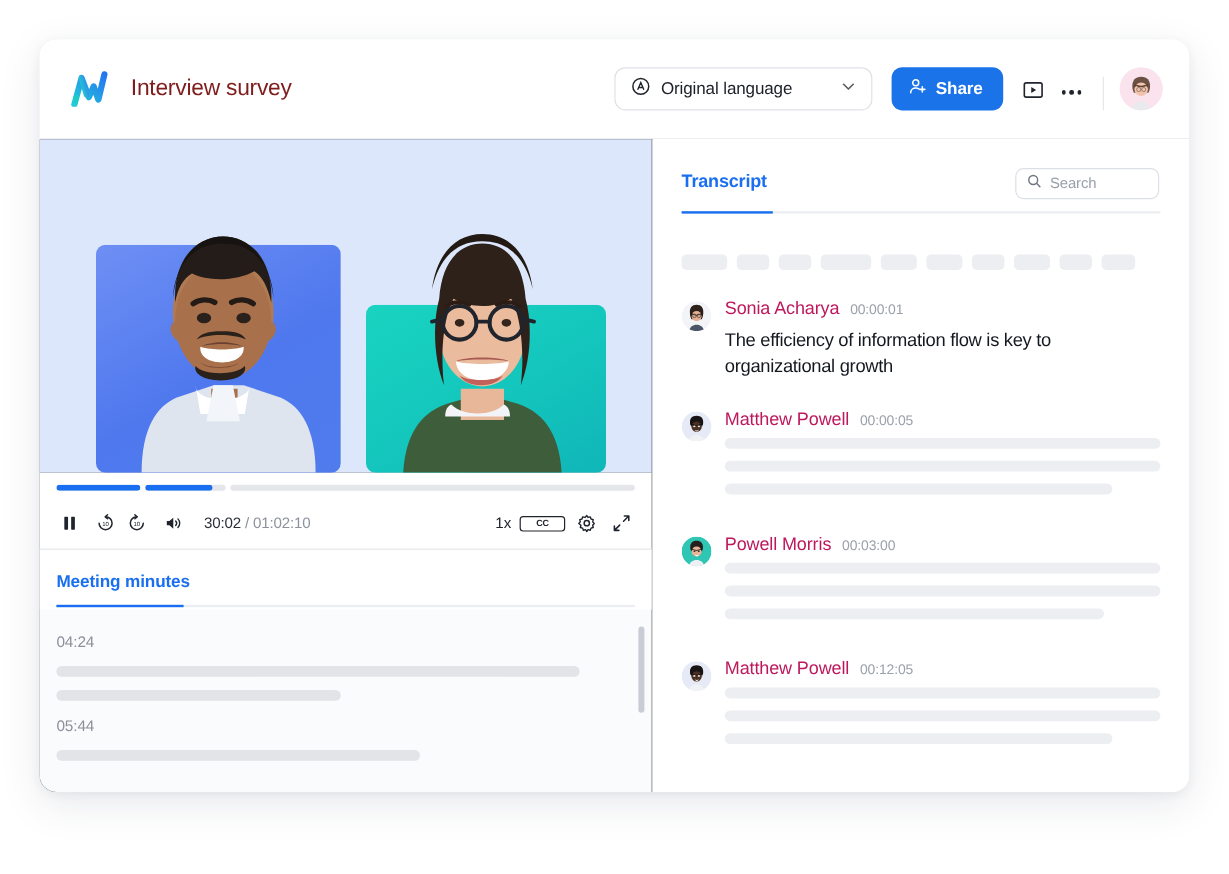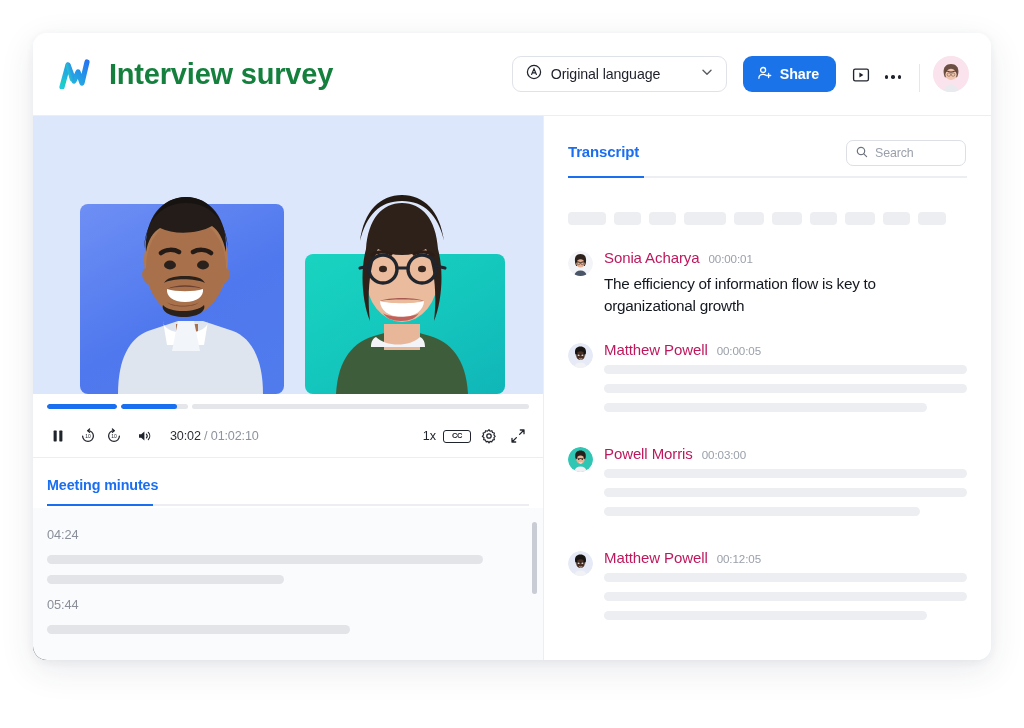--- a/index.html
+++ b/index.html
@@ -30,23 +30,23 @@
     flex: 0 0 83px;
     display: flex;
     align-items: center;
     padding: 0 22px 0 25px;
     border-bottom: 1px solid #eceef2;
     background: #fff;
   }
   .brand { display: flex; align-items: center; gap: 15px; }
   .logo-mark { width: 36px; height: 30px; display:block; }
   .app-title {
-    font-size: 29px;
-    font-weight: 700;
-    color: #15803d;
+    font-size: 19px;
+    font-weight: 400;
+    color: #7f1d1d;
     letter-spacing: -.2px;
   }
   .header-right {
     margin-left: auto;
     display: flex;
     align-items: flex-end;
     gap: 0;
   }
 
   .lang-select {
@@ -157,21 +157,21 @@
     margin-left: 11px;
     font-size: 12.6px;
     color: #2a2e36;
     letter-spacing: -.15px;
     white-space: nowrap;
   }
   .time .total { color: #8d929c; }
   .ctrl-right { margin-left: auto; display: flex; align-items: center; gap: 7px; }
   .speed { font-size: 12.6px; color: #20242c; cursor: pointer; }
   .cc-box {
-    width: 28px; height: 13px; border: 1.4px solid #20242c; border-radius: 3px;
+    width: 38px; height: 13px; border: 1.4px solid #20242c; border-radius: 3px;
     display: flex; align-items: center; justify-content: center;
     font-size: 7.5px; font-weight: 700; color: #20242c; letter-spacing: -.3px;
     cursor: pointer; line-height: 1;
   }
 
   
   .minutes { flex: 1; display: flex; flex-direction: column; min-height: 0; background: #fafbfc; }
   .tabs-row { padding: 18px 14px 2px 14px; background: #fff; }
   .tab {
     display: inline-block;

